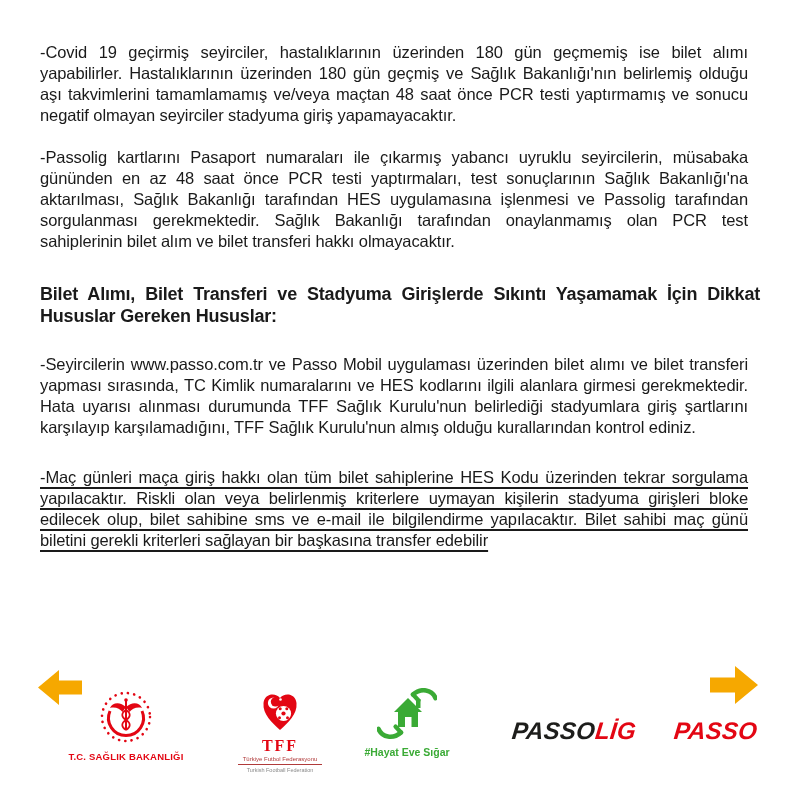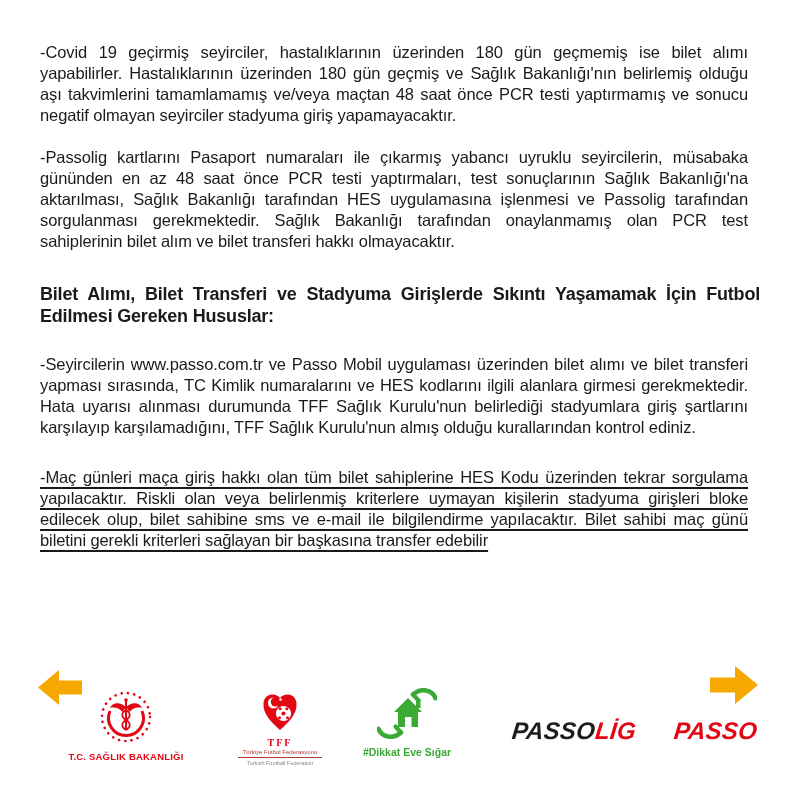--- a/index.html
+++ b/index.html
@@ -53,21 +53,21 @@
   .logo { text-align: center; }
   .logo-saglik { left: 66px;  top: 30px; width: 120px; }
   .logo-saglik .label {
     margin-top: 3px;
     font-size: 9.5px; font-weight: 800; color: #e30613;
     letter-spacing: 0.2px; white-space: nowrap;
   }
   .logo-tff { left: 230px; top: 32px; width: 100px; }
   .logo-tff .abbr {
     font-family: "Liberation Serif", serif;
-    font-size: 10px; font-weight: bold; color: #e30613;
+    font-size: 16px; font-weight: bold; color: #e30613;
     letter-spacing: 2px; margin-top: 1px;
   }
   .logo-tff .sub-tr { font-size: 6px; color: #b03a3a; margin-top: 1px; white-space: nowrap; }
   .logo-tff .rule { height: 1px; background: #b03a3a; margin: 2px 8px; }
   .logo-tff .sub-en { font-size: 5.5px; color: #8a8a8a; white-space: nowrap; }
   .logo-hayat { left: 352px; top: 28px; width: 110px; }
   .logo-hayat .label {
     margin-top: 2px;
     font-size: 10.5px; font-weight: bold; color: #3aaa35; white-space: nowrap;
   }
@@ -83,21 +83,21 @@
   .wordmark .red   { color: #e30613; }
 </style>
 </head>
 <body>
 
 <div class="page">
 
   <main class="content">
     <p class="body-par">-Covid 19 geçirmiş seyirciler, hastalıklarının üzerinden 180 gün geçmemiş ise bilet alımı yapabilirler. Hastalıklarının üzerinden 180 gün geçmiş ve Sağlık Bakanlığı'nın belirlemiş olduğu aşı takvimlerini tamamlamamış ve/veya maçtan 48 saat önce PCR testi yaptırmamış ve sonucu negatif olmayan seyirciler stadyuma giriş yapamayacaktır.</p>
     <p class="body-par">-Passolig kartlarını Pasaport numaraları ile çıkarmış yabancı uyruklu seyircilerin, müsabaka gününden en az 48 saat önce PCR testi yaptırmaları,  test sonuçlarının Sağlık Bakanlığı'na aktarılması, Sağlık Bakanlığı tarafından HES uygulamasına işlenmesi ve Passolig tarafından sorgulanması gerekmektedir. Sağlık Bakanlığı tarafından onaylanmamış olan PCR test sahiplerinin bilet alım ve bilet transferi hakkı olmayacaktır.</p>
-    <h2 class="section-heading">Bilet Alımı, Bilet Transferi ve Stadyuma Girişlerde Sıkıntı Yaşamamak İçin Futbol Edilmesi Gereken Hususlar:</h2>
+    <h2 class="section-heading">Bilet Alımı, Bilet Transferi ve Stadyuma Girişlerde Sıkıntı Yaşamamak İçin Dikkat Hususlar Gereken Hususlar:</h2>
     <p class="body-par">-Seyircilerin www.passo.com.tr ve Passo Mobil uygulaması üzerinden bilet alımı ve bilet transferi yapması sırasında, TC Kimlik numaralarını ve HES kodlarını ilgili alanlara girmesi gerekmektedir. Hata uyarısı alınması durumunda TFF Sağlık Kurulu'nun belirlediği stadyumlara giriş şartlarını karşılayıp karşılamadığını, TFF Sağlık Kurulu'nun almış olduğu kurallarından kontrol ediniz.</p>
     <p class="body-par emph">-Maç günleri maça giriş hakkı olan tüm bilet sahiplerine HES Kodu üzerinden tekrar sorgulama yapılacaktır. Riskli olan veya belirlenmiş kriterlere uymayan kişilerin stadyuma girişleri bloke edilecek olup, bilet sahibine sms ve e-mail ile bilgilendirme yapılacaktır. Bilet sahibi maç günü biletini gerekli kriterleri sağlayan bir başkasına transfer edebilir</p>
   </main>
 
   <footer class="footer">
 
     <div class="nav-arrow nav-prev">
       <span>
         <svg width="44" height="35" viewBox="0 0 44 35">
           <path d="M0,17.5 L21,0 L21,10.5 L44,10.5 L44,24.5 L21,24.5 L21,35 Z" fill="#f6a800"></path>
@@ -148,21 +148,21 @@
           <path d="M36,6.5 C44,-0.5 55,1.5 58.5,10" fill="none" stroke="#3aaa35" stroke-width="4.6" stroke-linecap="round"></path>
           <path d="M36,6.5 L41.5,12.5" stroke="#3aaa35" stroke-width="4.2" stroke-linecap="round"></path>
           <path d="M24,44.5 C16,51.5 5,49.5 1.5,41" fill="none" stroke="#3aaa35" stroke-width="4.6" stroke-linecap="round"></path>
           <path d="M24,44.5 L18.5,38.5" stroke="#3aaa35" stroke-width="4.2" stroke-linecap="round"></path>
           <polygon points="17,24 31,10 45,24" fill="#3aaa35"></polygon>
           <rect x="39" y="11" width="4.5" height="9" fill="#3aaa35"></rect>
           <rect x="21" y="23" width="20" height="16" fill="#3aaa35"></rect>
           <rect x="28" y="29" width="6.5" height="10" fill="#ffffff"></rect>
         </svg>
       </span>
-      <div class="label">#Dikkat Eve Sığar</div>
+      <div class="label">#Hayat Eve Sığar</div>
     </div>
 
     <div class="logo-passolig">
       <div class="wordmark">
         <span class="black">PASSO</span><span class="red">LİG</span>
       </div>
     </div>
 
     <div class="logo-passo">
       <div class="wordmark red">

